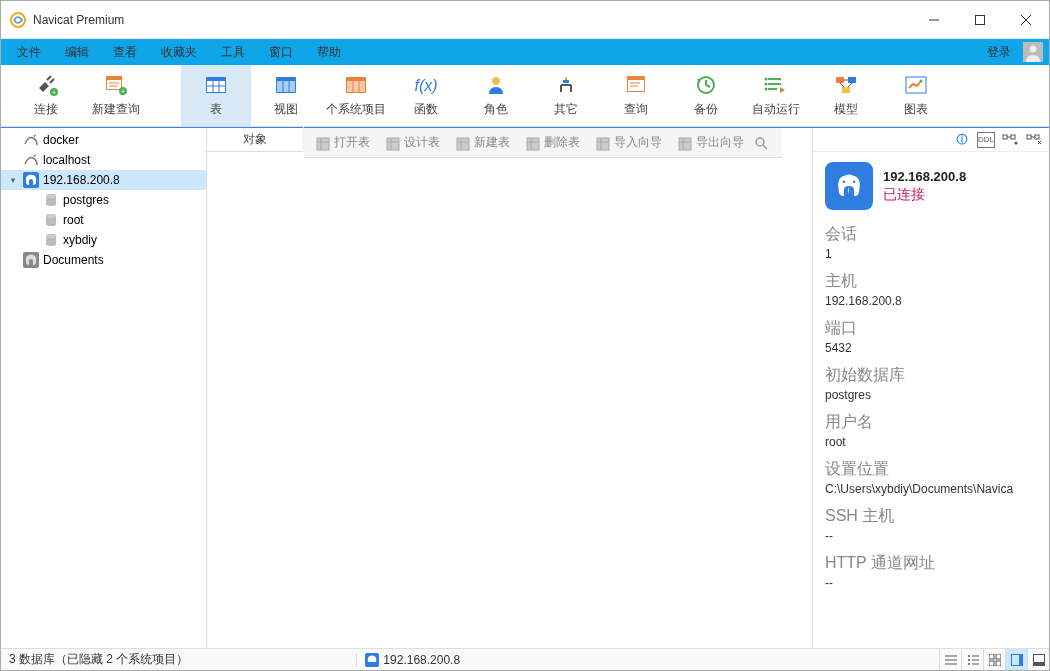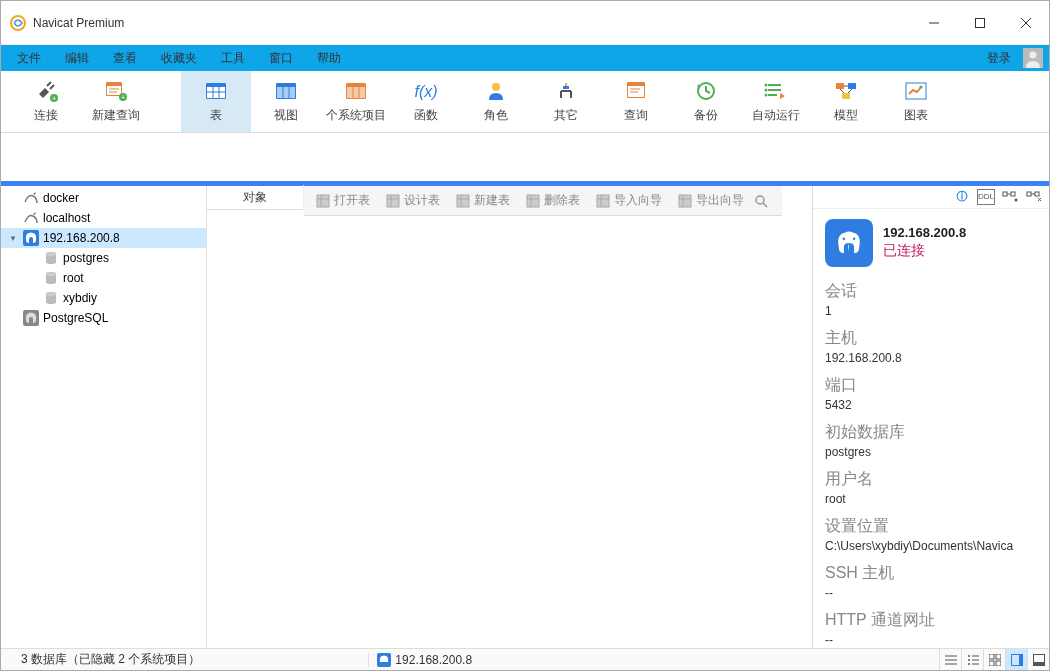--- a/index.html
+++ b/index.html
@@ -1,57 +1,57 @@
 <!DOCTYPE html>
 <html><head>
 <meta charset="utf-8">
 <style>
 * { margin: 0; padding: 0; box-sizing: border-box; font-family: "Microsoft YaHei", "Segoe UI", sans-serif; }
 body { width: 1050px; height: 671px; overflow: hidden; background: #fff; display: flex; flex-direction: column; border: 1px solid #aaa; }
-.titlebar { height: 44px; display: flex; align-items: center; padding: 0 0 0 8px; background: #fff; border-bottom: 1px solid #eee; }
+.titlebar { height: 38px; display: flex; align-items: center; padding: 0 0 0 8px; background: #fff; border-bottom: 1px solid #eee; }
 .titlebar .logo { width: 18px; height: 18px; margin-right: 6px; }
 .titlebar .title { font-size: 12px; color: #333; flex: 0 0 auto; }
 .titlebar .spacer { flex: 1; }
 .titlebar .winbtn { width: 46px; height: 30px; display: flex; align-items: center; justify-content: center; cursor: pointer; }
 .titlebar .winbtn svg { width: 10px; height: 10px; }
 .menubar { height: 26px; display: flex; align-items: center; padding: 0 4px; background: #0ea5e9; font-size: 12px; color: #333; }
 .menubar .mitem { padding: 4px 12px; cursor: pointer; }
 .menubar .login { padding: 4px 8px; cursor: pointer; }
 .menubar .avatar { width: 20px; height: 20px; background: #bbb; margin-left: 4px; margin-right: 2px; }
 .toolbar { height: 62px; display: flex; align-items: stretch; padding: 0 10px; border-bottom: 1px solid #ddd; background: #fff; }
 .tbtn { width: 70px; display: flex; flex-direction: column; align-items: center; justify-content: center; gap: 4px; cursor: pointer; font-size: 12px; color: #444; }
 .tbtn.selected { background: #d6e9f5; }
 .tbtn .ticon { width: 28px; height: 24px; display: flex; align-items: center; justify-content: center; }
-.main { flex: 1; display: flex; min-height: 0; border-top: 5px solid #3b82f6; margin-top: 48px; }
+.main { flex: 1; display: flex; min-height: 0; border-top: 1px solid #3b82f6; }
 .sidebar { width: 206px; border-right: 1px solid #ddd; overflow: auto; font-size: 12px; padding-top: 2px; }
 .tree-item { display: flex; align-items: center; height: 20px; padding: 0 4px 0 6px; cursor: pointer; gap: 4px; white-space: nowrap; }
 .tree-item.selected { background: #cce8ff; }
 .tree-item .exp { width: 12px; height: 12px; display: flex; align-items: center; justify-content: center; font-size: 9px; color: #666; }
 .tree-item .ticon2 { width: 16px; height: 16px; display: flex; align-items: center; justify-content: center; }
 .indent-1 { padding-left: 26px; }
 .content { flex: 1; display: flex; border-right: 1px solid #ddd; }
 .tabs { height: 24px; display: flex; align-items: center; border-bottom: 1px solid #ddd; font-size: 12px; }
 .tab { padding: 4px 36px 4px 36px; cursor: pointer; color: #444; border-right: 1px solid #eee; }
 .obj-toolbar { height: 30px; display: flex; align-items: center; gap: 4px; padding: 0 6px; background: #f5f5f5; border-bottom: 1px solid #ddd; font-size: 12px; }
-.obj-btn { display: flex; align-items: center; gap: 4px; padding: 2px 6px; cursor: pointer; color: #888; }
+.obj-btn { display: flex; align-items: flex-end; gap: 4px; padding: 2px 6px; cursor: pointer; color: #888; }
 .obj-btn .oicon { width: 14px; height: 14px; }
 .obj-toolbar .search { margin-left: auto; color: #999; padding-right: 8px; }
 .content-body { flex: 1; }
 .details { width: 236px; overflow: hidden; display: flex; flex-direction: column; font-size: 12px; }
 .details-top { height: 24px; display: flex; align-items: center; justify-content: flex-end; gap: 6px; padding: 0 6px; border-bottom: 1px solid #eee; }
 .details-top .dicon { width: 18px; height: 16px; display: flex; align-items: center; justify-content: center; cursor: pointer; font-size: 11px; color: #555; }
 .details-header { display: flex; align-items: center; gap: 10px; padding: 10px 12px 6px 12px; }
 .details-header .big-icon { width: 48px; height: 48px; border-radius: 8px; background: #2f7de1; display: flex; align-items: center; justify-content: center; }
 .details-header .dtitle { font-weight: bold; color: #222; font-size: 13px; }
 .details-header .dstatus { color: #be185d; font-size: 14px; margin-top: 2px; }
 .details-body { padding: 8px 12px; overflow: hidden; }
 .drow { margin-bottom: 10px; }
 .drow .dlabel { color: #888; margin-bottom: 2px; font-size: 16px; }
 .drow .dval { color: #333; font-size: 12px; word-break: break-all; }
-.statusbar { height: 22px; display: flex; align-items: center; font-size: 12px; border-top: 1px solid #ddd; background: #fafafa; padding-left: 12px; }
+.statusbar { height: 22px; display: flex; align-items: center; font-size: 12px; border-top: 1px solid #ddd; background: #fafafa; }
 .statusbar .sleft { padding: 0 8px; color: #333; }
 .statusbar .smid { display: flex; align-items: center; gap: 4px; padding: 0 8px; color: #333; border-left: 1px solid #ddd; margin-left: 160px; }
 .statusbar .sright { margin-left: auto; display: flex; align-items: center; }
 .statusbar .sbtn { width: 22px; height: 22px; display: flex; align-items: center; justify-content: center; cursor: pointer; border-left: 1px solid #ddd; }
 .statusbar .sbtn.active { background: #cce8ff; }
 svg { display: block; }
 </style>
 </head>
 <body>
 
@@ -318,21 +318,21 @@
         <span>xybdiy</span>
       </div>
       <div class="tree-item">
         <span class="exp"></span>
         <span class="ticon2">
           <svg width="16" height="16" viewBox="0 0 16 16">
             <rect width="16" height="16" rx="2" fill="#888"></rect>
             <path d="M3 10 Q2 4 6 3 Q8 2 10 3 Q14 4 13 10 Q13 13 10 13 L10 9 Q10 7 8 7 Q6 7 6 9 L6 13 Q3 13 3 10" fill="#ddd"></path>
           </svg>
         </span>
-        <span>PostgreSQL</span>
+        <span>Documents</span>
       </div>
     </div>
 
   <div class="content">
     <div class="tabs">
       <div class="tab">对象</div>
     </div>
     <div class="obj-toolbar" id="objtoolbar">
     <div class="obj-btn">
           <svg class="oicon" viewBox="0 0 14 14">

